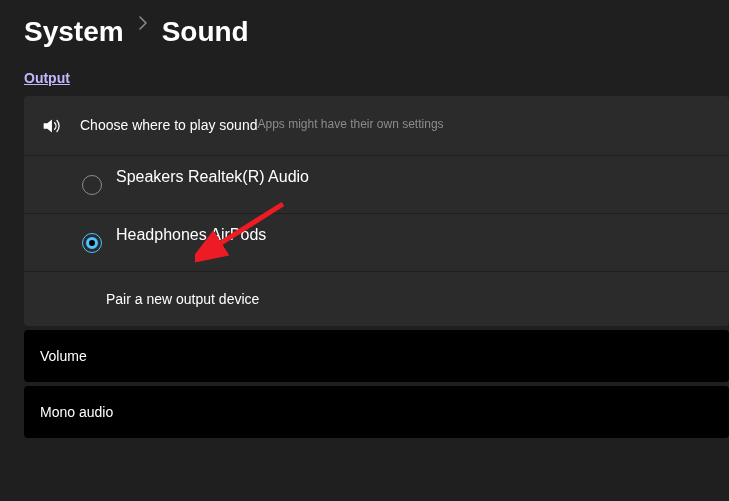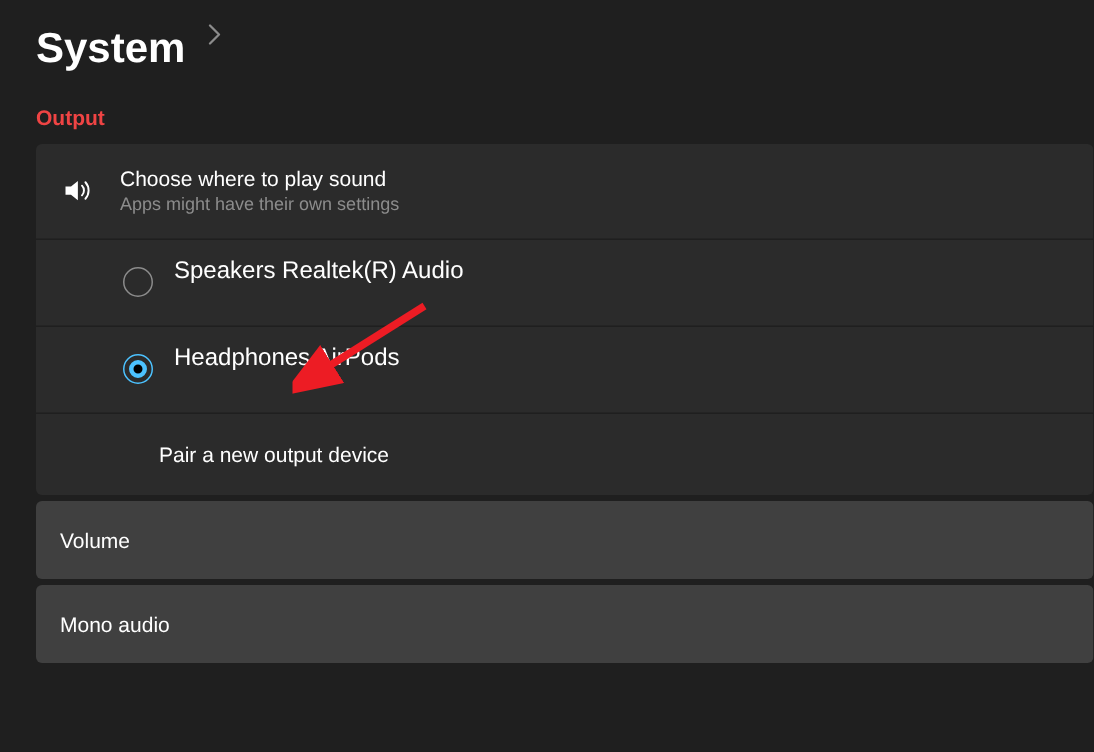--- a/index.html
+++ b/index.html
@@ -31,22 +31,23 @@
   }
   .breadcrumb .current {
     font-size: 28px;
     font-weight: 600;
     color: #ffffff;
   }
 
   .section-label {
     font-size: 14px;
     font-weight: 600;
-    color: #ef4444;
+    color: #c4b5fd;
     margin-bottom: 10px;
+    text-decoration: underline;
   }
 
   .panel {
     background: #2b2b2b;
     border-radius: 4px;
     overflow: hidden;
     margin-bottom: 4px;
   }
 
   .row {
@@ -57,21 +58,21 @@
     min-height: 60px;
   }
   .row:last-child { border-bottom: none; }
   .row .icon-slot {
     width: 40px;
     display: flex;
     justify-content: flex-start;
     align-items: center;
     color: #ffffff;
   }
-  .row .txt { flex: 1; display: flex; flex-direction: column; }
+  .row .txt { flex: 1; display: flex; }
   .row .title {
     font-size: 14px;
     font-weight: 400;
     color: #ffffff;
     line-height: 1.3;
   }
   .row .sub {
     font-size: 12px;
     color: #8c8c8c;
     line-height: 1.4;
@@ -120,38 +121,39 @@
     background: #000000;
     border-radius: 50%;
   }
 
   .arrow-annotation {
     position: absolute;
     pointer-events: none;
   }
 
   .card {
-    background: #404040;
+    background: #000000;
     border-radius: 4px;
     padding: 18px 16px;
     margin-top: 4px;
   }
   .card .title { font-size: 14px; color: #ffffff; }
   .card .sub { font-size: 12px; color: #8c8c8c; margin-top: 2px; }
 </style>
 </head>
 <body>
 
 <div class="breadcrumb">
   <span class="parent">System</span>
   <span class="chev">
     <svg width="10" height="14" viewBox="0 0 10 14">
         <path d="M2 1 L8 7 L2 13" stroke="#8c8c8c" stroke-width="1.5" fill="none" stroke-linecap="round" stroke-linejoin="round"></path>
       </svg>
   </span>
+  <span class="current">Sound</span>
 </div>
 
 <div class="section-label">Output</div>
 
 <div class="panel">
 
   <div class="row">
     <div class="icon-slot">
       <svg width="22" height="22" viewBox="0 0 24 24" fill="none" stroke="#ffffff" stroke-width="1.4" stroke-linecap="round" stroke-linejoin="round">
         <path d="M4 9v6h4l5 4V5L8 9H4z" fill="#ffffff" stroke="none"></path>

